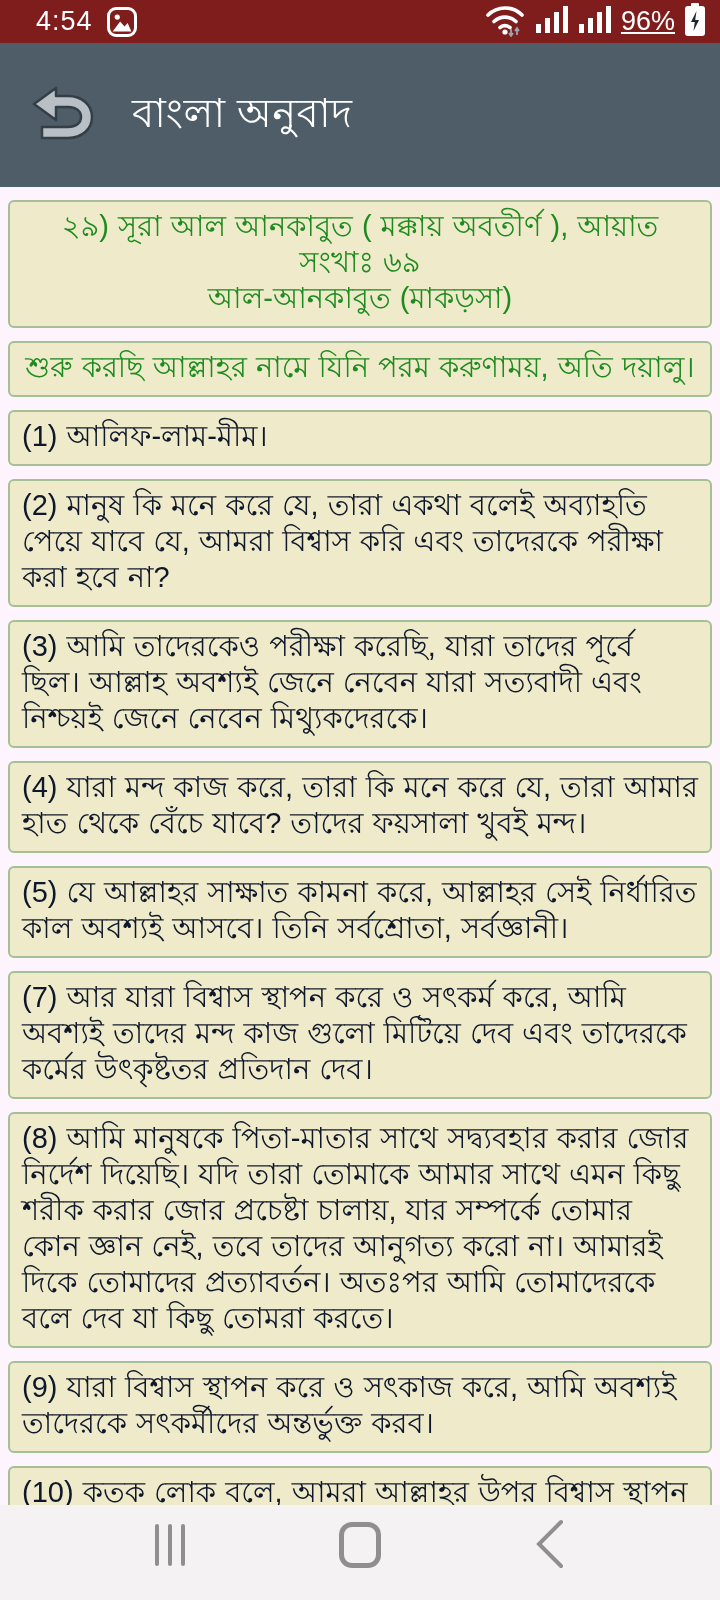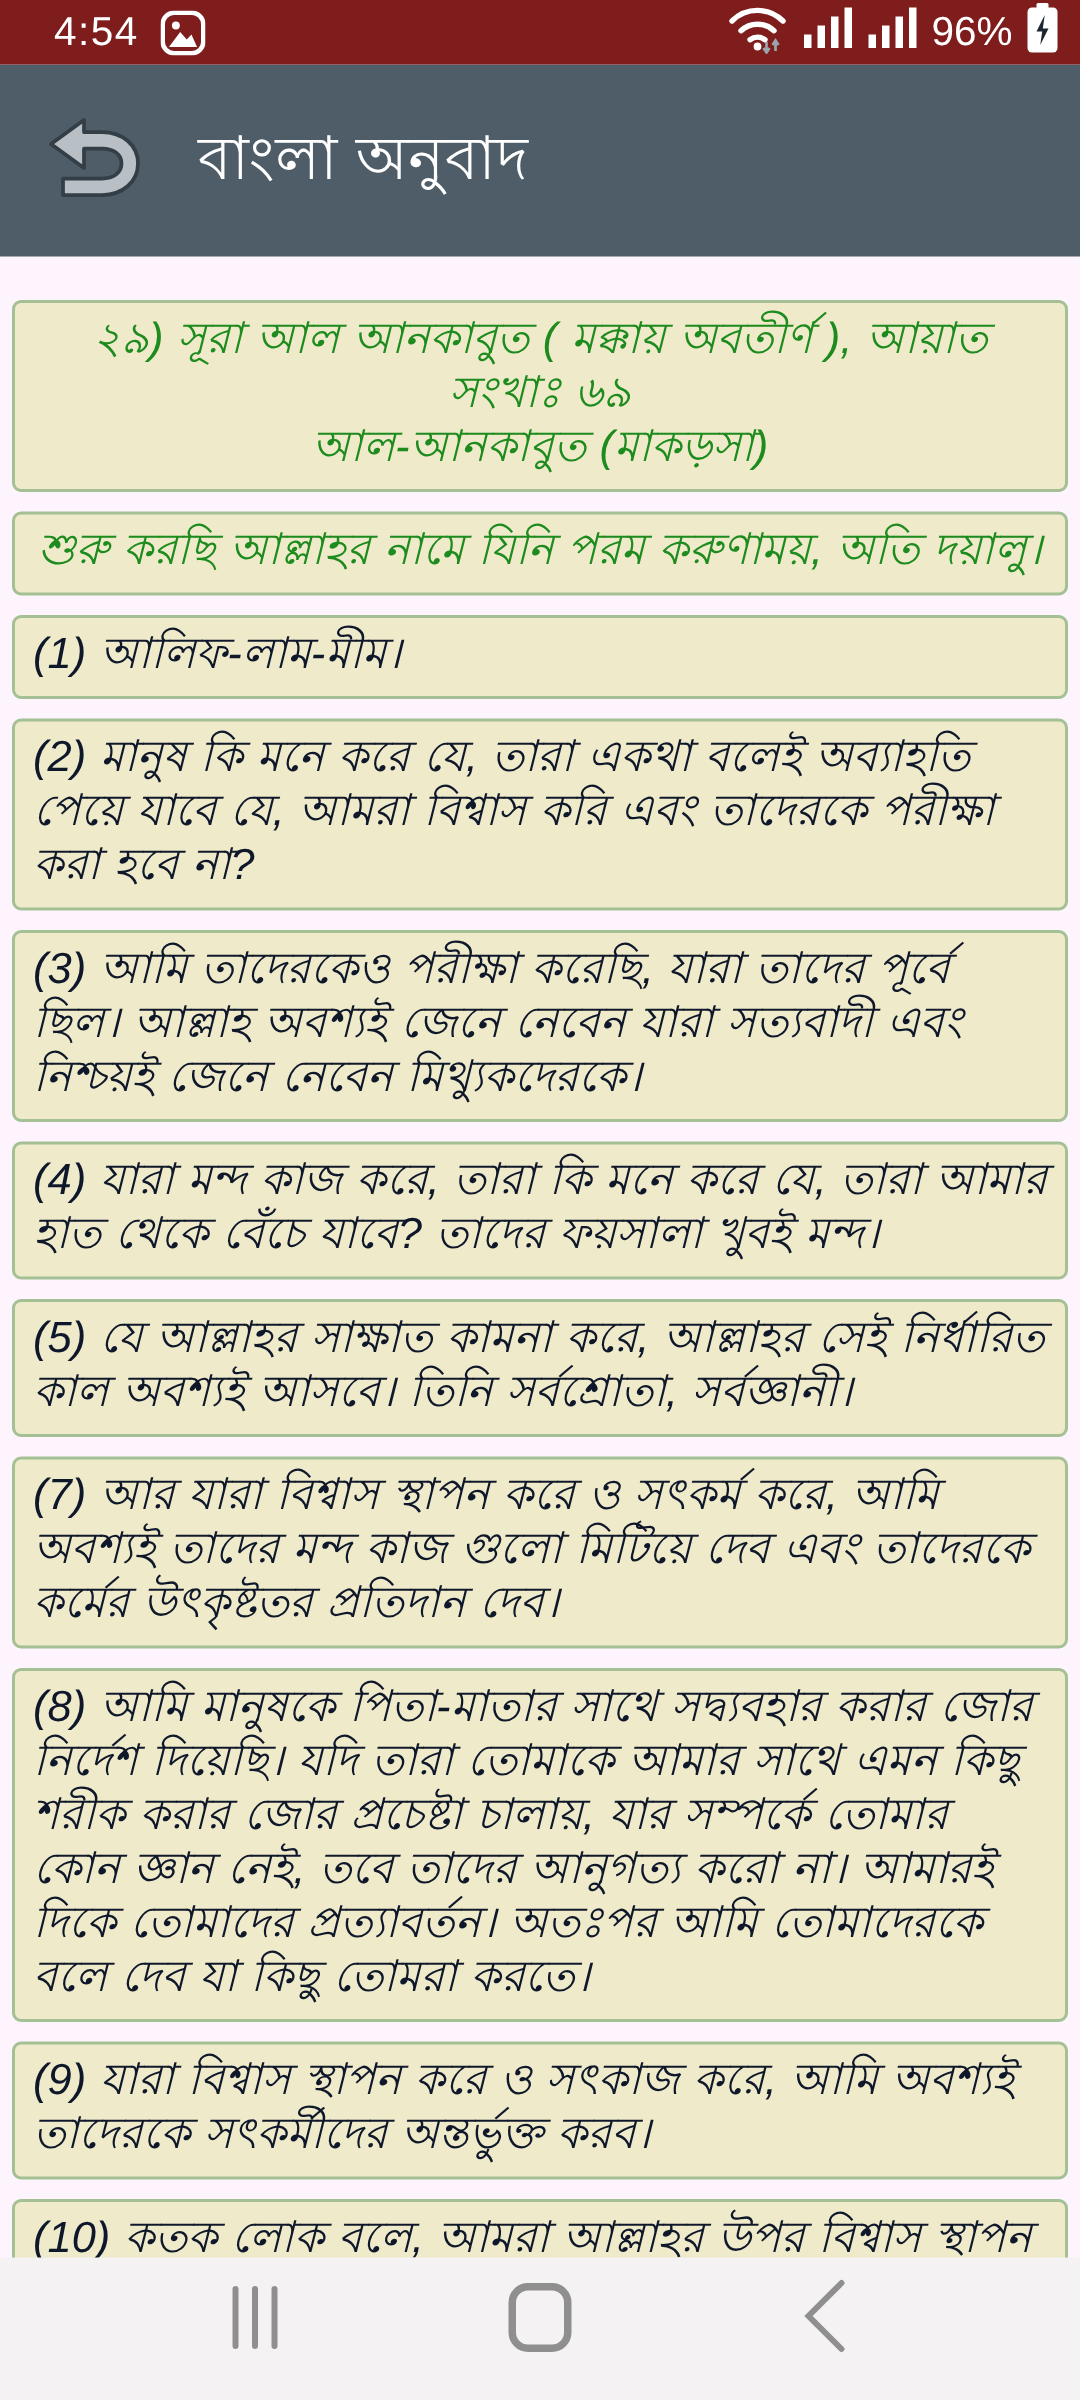--- a/index.html
+++ b/index.html
@@ -10,38 +10,38 @@
   }
   
   .status-bar{
     position:absolute;top:0;left:0;width:720px;height:43px;
     background:#7f1d1d;color:#ffffff;display:flex;align-items:center;
     box-sizing:border-box;padding:0 14px;z-index:30;
   }
   .status-time{font-size:27px;font-weight:400;margin-left:22px;letter-spacing:1px;}
   .status-photo{margin-left:14px;display:flex;align-items:center;}
   .status-right{margin-left:auto;display:flex;align-items:center;gap:9px;}
-  .status-batt-text{font-size:27px;}
+  .status-batt-text{font-size:27px;text-decoration:underline;}
   
   .app-header{
-    position:absolute;top:43px;left:0;width:720px;height:128px;
+    position:absolute;top:43px;left:0;width:720px;height:144px;
     background:#4e5d67;display:flex;align-items:center;z-index:20;
   }
   .back-btn{margin-left:30px;width:66px;height:58px;display:flex;align-items:center;justify-content:center;cursor:pointer;background:none;border:none;padding:0;}
   .header-title{color:#ffffff;font-size:40px;margin-left:36px;letter-spacing:0.5px;}
   
   .content{
     position:absolute;top:167px;left:0;width:720px;height:1433px;
     box-sizing:border-box;padding:33px 8px 0 8px;overflow:hidden;
   }
   .vbox{
     box-sizing:border-box;width:704px;
     background:#eeeaca;border:2px solid #a4c094;border-radius:6px;
     padding:6px 12px 10px 12px;margin-bottom:13px;
-    font-size:29px;line-height:36px;word-spacing:1px;font-style:italic;
+    font-size:29px;line-height:36px;word-spacing:1px;
   }
   .vbox.green{color:#1e8b1e;text-align:center;}
   .vbox.blue{color:#0f172a;text-align:left;}
   
   .nav-bar{
     position:absolute;left:0;bottom:0;width:720px;height:95px;
     background:#f4f2f3;z-index:40;display:flex;align-items:flex-start;
     justify-content:space-between;box-sizing:border-box;padding:8px 130px 0 130px;
   }
   .nav-btn{width:80px;height:64px;display:flex;align-items:center;justify-content:center;background:none;border:none;padding:0;cursor:pointer;}

